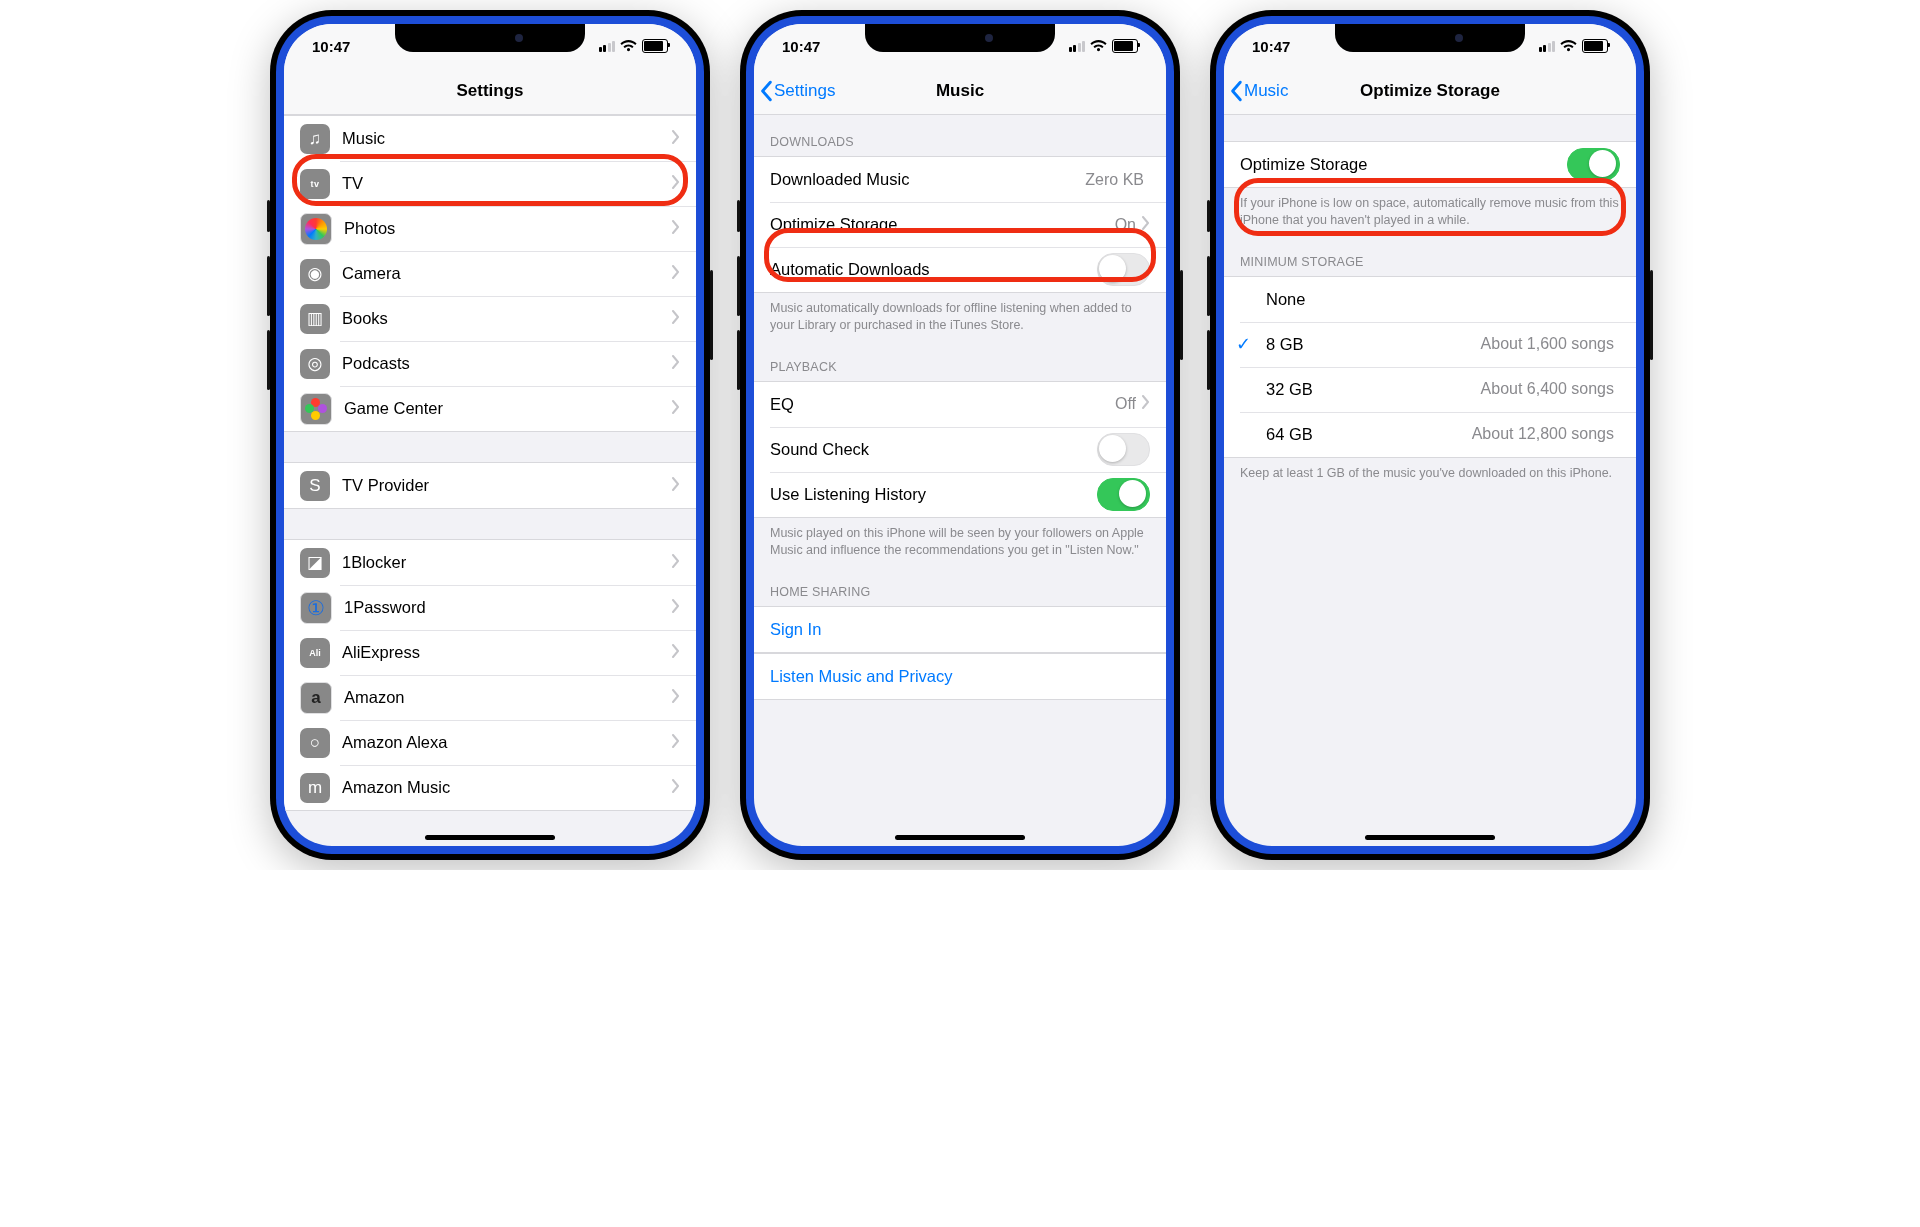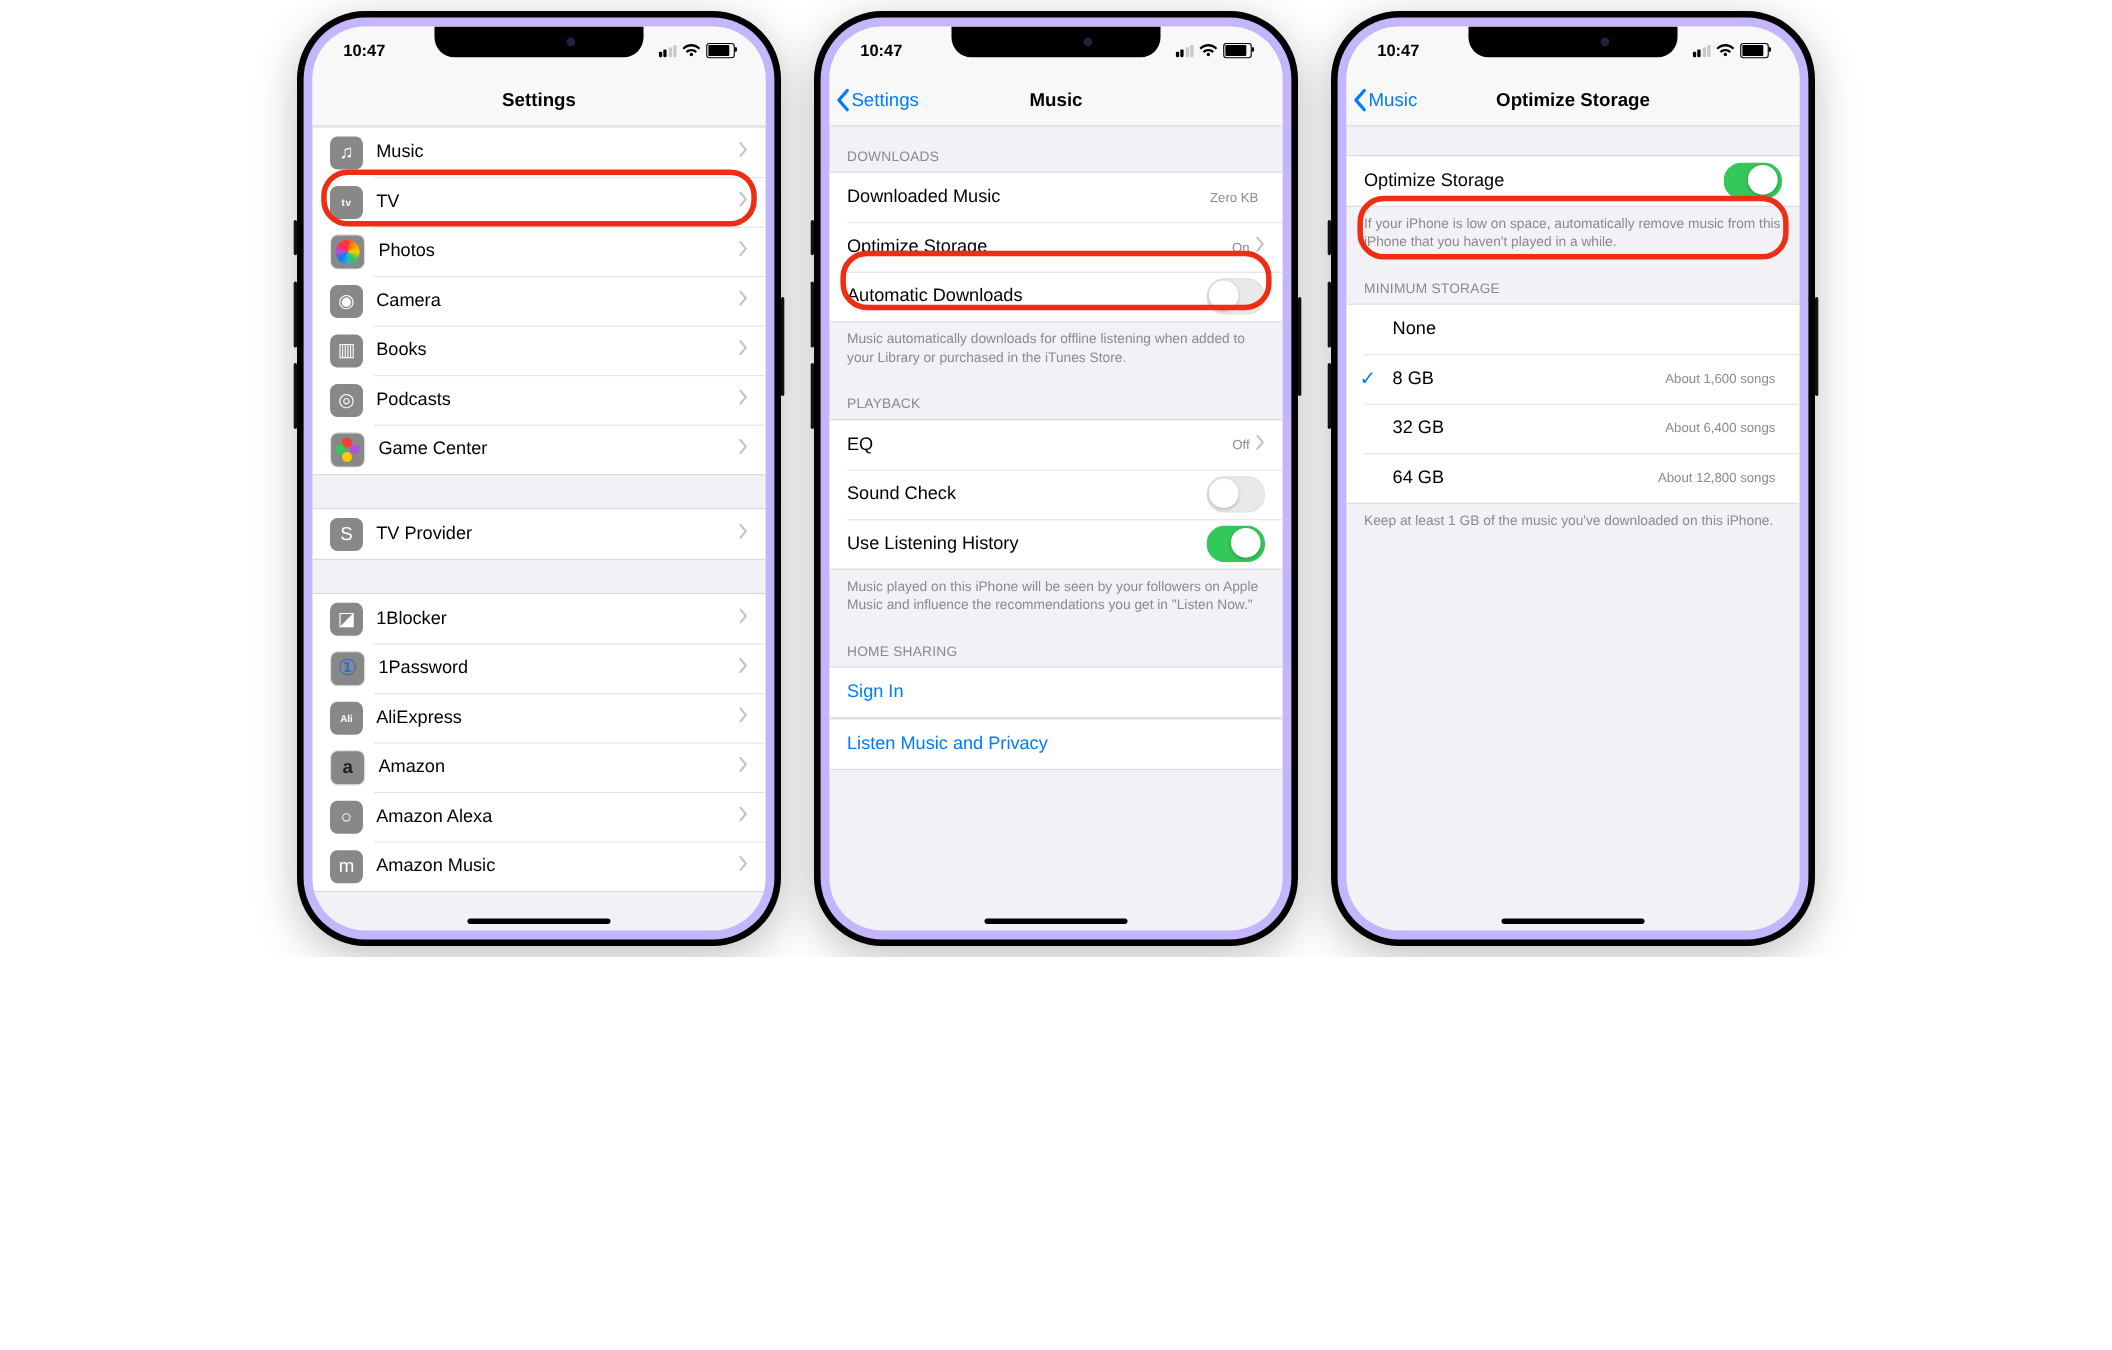--- a/index.html
+++ b/index.html
@@ -1,18 +1,18 @@
 <!DOCTYPE html>
 <html><head>
 <meta charset="utf-8">
 <style>
 html,body{margin:0;padding:0;background:#fff;font-family:-apple-system,"Helvetica Neue",Helvetica,Arial,sans-serif;}
 .stage{display:flex;justify-content:space-between;width:1380px;margin:10px auto;}
 .phone{width:420px;height:830px;background:#000;border-radius:62px;padding:10px;position:relative;box-shadow:0 10px 40px rgba(0,0,0,.25);}
-.phone .inner{position:absolute;inset:6px;background:#c4b5fd;border-radius:56px;overflow:hidden;}
+.phone .inner{position:absolute;inset:6px;background:#1d4ed8;border-radius:56px;overflow:hidden;}
 .screen{position:absolute;inset:8px;background:#f2f2f6;border-radius:48px;overflow:hidden;display:flex;flex-direction:column;}
 .notch{position:absolute;top:0;left:50%;transform:translateX(-50%);width:190px;height:28px;background:#000;border-bottom-left-radius:18px;border-bottom-right-radius:18px;z-index:50;}
 .notch::before{content:"";position:absolute;left:120px;top:10px;width:8px;height:8px;border-radius:50%;background:#1e2440;}
 .statusbar{height:44px;display:flex;align-items:center;justify-content:space-between;padding:0 28px;font-weight:600;font-size:15px;color:#000;background:#f8f8f9;}
 .sb-right{display:flex;align-items:center;gap:5px;}
 .sb-sig{display:flex;align-items:flex-end;gap:1.5px;}
 .sb-sig span{width:3px;background:#000;border-radius:1px;}
 .sb-sig span:nth-child(1){height:5px;}
 .sb-sig span:nth-child(2){height:7px;}
 .sb-sig span:nth-child(3){height:9px;background:#c8c8cc;}
@@ -26,21 +26,21 @@
 .navbar .back svg{width:14px;height:22px;}
 .scroll{flex:1;overflow:hidden;}
 .section-header{font-size:12.5px;letter-spacing:.2px;color:#8a8a8e;padding:20px 16px 7px;text-transform:uppercase;}
 .section-footer{font-size:12.5px;color:#8a8a8e;padding:7px 16px 6px;line-height:1.35;}
 .group{background:#fff;border-top:1px solid #d8d8dc;border-bottom:1px solid #d8d8dc;}
 .row{display:flex;align-items:center;min-height:45px;padding:0 16px;position:relative;cursor:pointer;}
 .row + .row::before{content:"";position:absolute;left:56px;right:0;top:0;height:1px;background:#e3e3e7;}
 .group.no-icons .row + .row::before{left:16px;}
 .row .icon{width:30px;height:30px;border-radius:7px;background:#888;display:flex;align-items:center;justify-content:center;font-size:17px;margin-right:12px;flex-shrink:0;color:#fff;}
 .row .label{flex:1;font-size:16.5px;color:#000;}
-.row .detail{font-size:12px;color:#8a8a8e;margin-right:6px;}
+.row .detail{font-size:16px;color:#8a8a8e;margin-right:6px;}
 .row .chev{color:#c5c5c9;}
 .row .chev svg{width:8px;height:14px;}
 .row .check{color:#007aff;width:30px;text-align:left;margin-left:-4px;font-size:18px;}
 .row .check.hidden{visibility:hidden;}
 .toggle{width:51px;height:31px;border-radius:16px;background:#e9e9ea;position:relative;border:1px solid #e0e0e2;cursor:pointer;flex-shrink:0;}
 .toggle .knob{position:absolute;width:27px;height:27px;border-radius:50%;background:#fff;top:1px;left:1px;box-shadow:0 1px 3px rgba(0,0,0,.25);transition:left .1s;}
 .toggle.on{background:#34c759;border-color:#34c759;}
 .toggle.on .knob{left:21px;}
 .link-row .label{color:#007aff;}
 .spacer{height:30px;}

